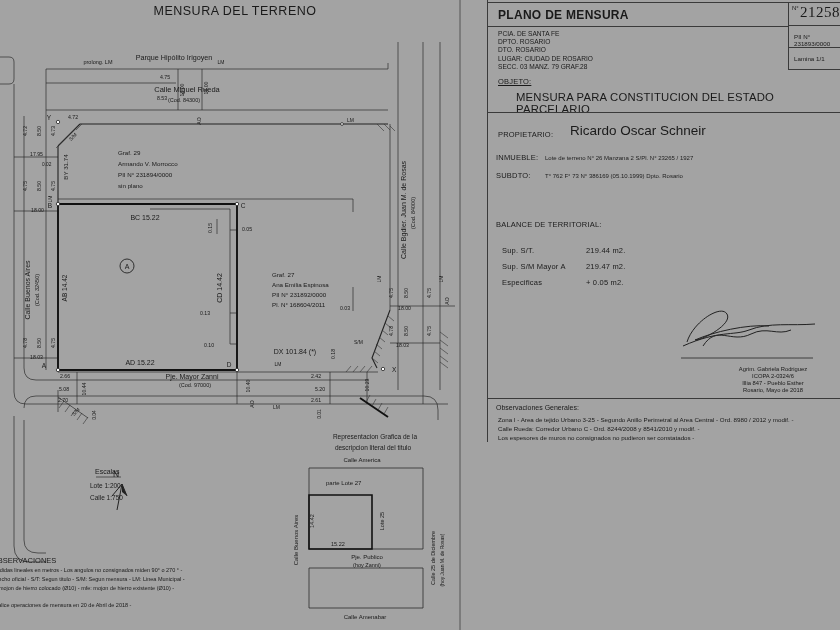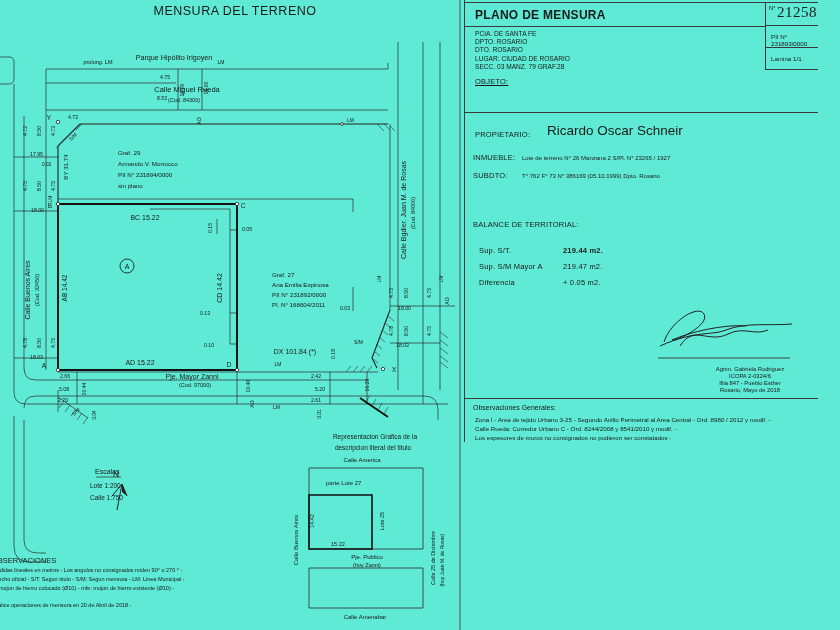--- a/index.html
+++ b/index.html
@@ -1,25 +1,25 @@
 <!DOCTYPE html>
 <html><head>
 <meta charset="utf-8">
 <style>
   html,body{margin:0;padding:0;background:#fff;}
-  #page{position:relative;width:840px;height:630px;background:#5eead4;overflow:hidden;
+  #page{position:relative;width:840px;height:630px;background:#a3a3a3;overflow:hidden;
         font-family:"Liberation Sans",sans-serif;color:#1a1a1a;}
   svg text{font-family:"Liberation Sans",sans-serif;fill:#1a1a1a;}
   .t48{font-size:4.8px}.t5{font-size:5px}.t52{font-size:5.2px}.t55{font-size:5.5px}
   .t6{font-size:6px}.t62{font-size:6.2px}.t65{font-size:6.5px}.t7{font-size:7px}
   .t72{font-size:7.2px}.t75{font-size:7.5px}.t85{font-size:8.5px}
   .abs{position:absolute;}
   #left-title{left:120px;top:4px;width:230px;text-align:center;font-size:12.5px;letter-spacing:.5px;}
   
-  #sheet-right{left:464px;top:0;width:353px;height:442px;border-left:1px solid #3a3a3a;overflow:hidden;}
+  #sheet-right{left:487px;top:0;width:353px;height:442px;border-left:1px solid #3a3a3a;overflow:hidden;}
   .hline{position:absolute;height:0;border-top:1px solid #3a3a3a;}
   .box{position:absolute;border-left:1px solid #3a3a3a;border-bottom:1px solid #3a3a3a;box-sizing:border-box;}
   .lab75{font-size:7.5px;letter-spacing:.2px;}
   .small6{font-size:6px;color:#222;}
   #svc-box{left:240px;top:516px;width:113px;height:114px;border:1px solid #3a3a3a;box-sizing:border-box;overflow:hidden;}
   #nom-table{left:133px;top:516px;width:98px;border:1px solid #3a3a3a;box-sizing:border-box;background:#fff;}
   .nrow{display:flex;width:100%;box-sizing:border-box;}
   .ncell{box-sizing:border-box;border-right:1px solid #3a3a3a;border-bottom:1px solid #3a3a3a;
          display:flex;align-items:center;justify-content:center;text-align:center;}
   .ncell:last-child{border-right:none;}
@@ -250,36 +250,37 @@
 
     <div class="abs" style="left:10px;top:30px;font-size:6.6px;line-height:8.2px;">
       <div>PCIA. DE SANTA FE</div>
       <div>DPTO. ROSARIO</div>
       <div>DTO. ROSARIO</div>
       <div>LUGAR: CIUDAD DE ROSARIO</div>
       <div>SECC. 03  MANZ. 79 GRAF.28</div>
     </div>
 
     <div class="abs lab75" style="left:10px;top:77px;text-decoration:underline;">OBJETO:</div>
+    <div class="abs" style="left:28px;top:91px;font-size:11.3px;letter-spacing:.2px;">MENSURA PARA CONSTITUCION DEL ESTADO PARCELARIO</div>
 
     <div class="hline" style="top:112px;left:0;width:353px;"></div>
 
     <div class="abs lab75" style="left:10px;top:130px;">PROPIETARIO:</div>
     <div class="abs" style="left:82px;top:123px;font-size:13.5px;">Ricardo Oscar Schneir</div>
     <div class="abs lab75" style="left:8px;top:153px;">INMUEBLE:</div>
     <div class="abs small6" style="left:57px;top:155px;">Lote de terreno N° 26 Manzana 2 S/Pl. N° 23265 / 1927</div>
     <div class="abs lab75" style="left:8px;top:171px;">SUBDTO:</div>
     <div class="abs small6" style="left:57px;top:173px;">T° 762 F° 73 N° 386169 (05.10.1999) Dpto. Rosario</div>
 
     <div class="abs lab75" style="left:8px;top:220px;">BALANCE DE TERRITORIAL:</div>
     <div class="abs lab75" style="left:14px;top:246px;">Sup. S/T.</div>
-    <div class="abs lab75" style="left:98px;top:246px;font-weight:bold;">219.44 m2.</div>
+    <div class="abs lab75" style="left:98px;top:246px;">219.44 m2.</div>
     <div class="abs lab75" style="left:14px;top:262px;">Sup. S/M Mayor A</div>
     <div class="abs lab75" style="left:98px;top:262px;">219.47 m2.</div>
-    <div class="abs lab75" style="left:14px;top:278px;">Diferencia</div>
+    <div class="abs lab75" style="left:14px;top:278px;">Especificas</div>
     <div class="abs lab75" style="left:98px;top:278px;">+ 0.05 m2.</div>
 
     <svg class="abs" style="left:185px;top:296px;" width="160" height="68" viewBox="0 0 160 68">
       <g stroke="#222" stroke-width="1" fill="none">
         <path d="M14,46 C20,26 48,8 54,18 C60,28 30,44 22,44 C40,36 74,28 96,30"></path>
         <path d="M10,50 C46,34 60,40 76,34 C96,26 118,30 142,28"></path>
         <path d="M30,50 C44,28 58,48 78,38 C94,30 104,40 118,34"></path>
       </g>
       <path d="M8,62 H140" stroke="#333" stroke-width="0.9"></path>
     </svg>

